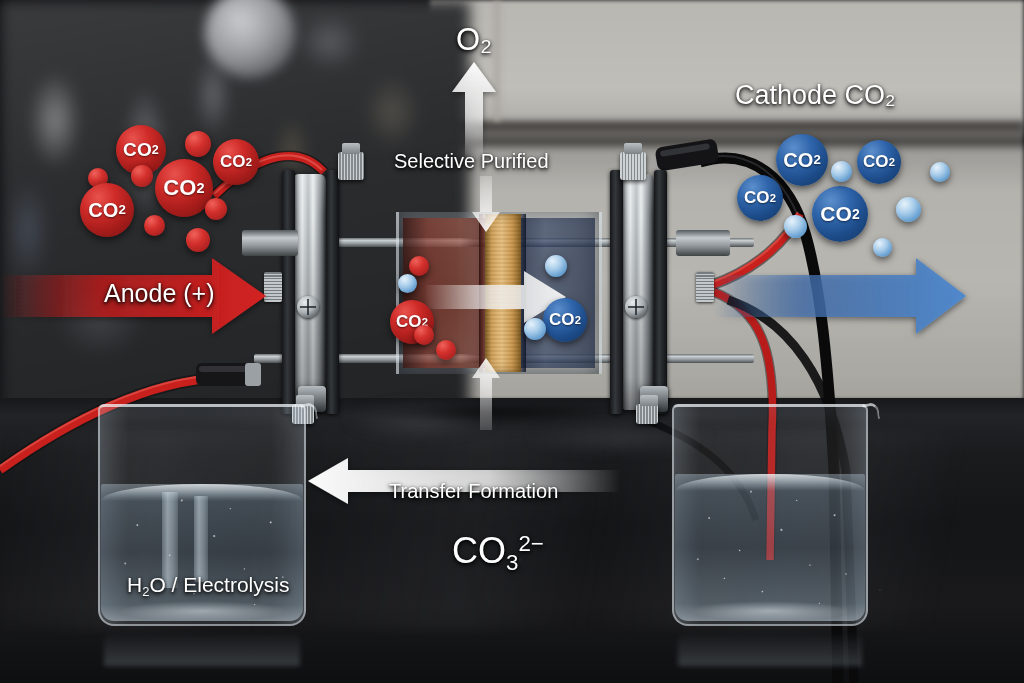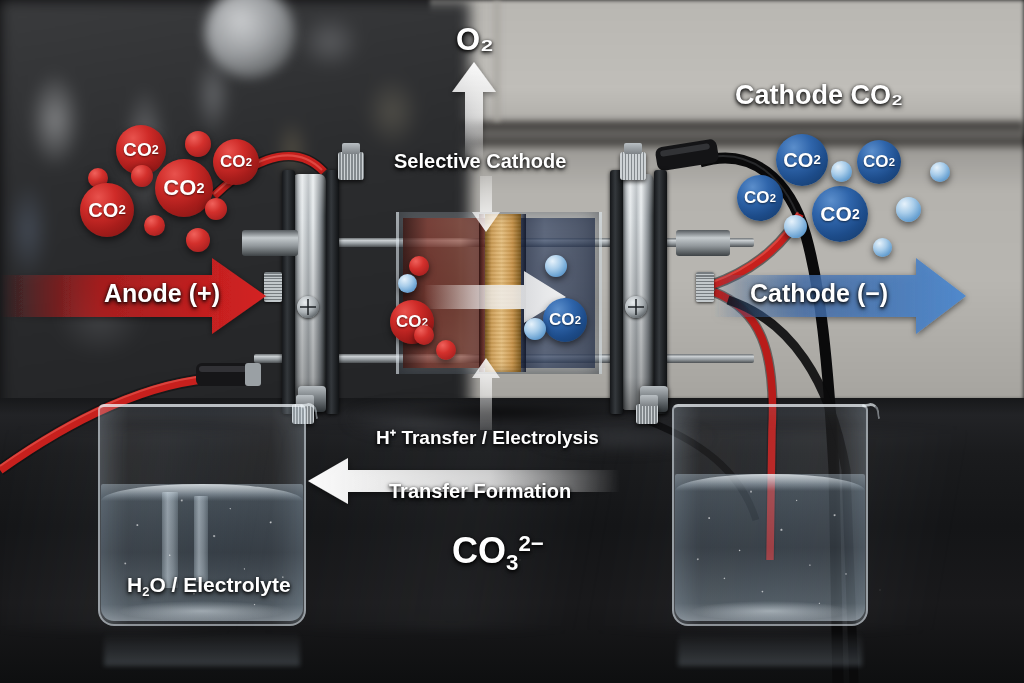--- a/index.html
+++ b/index.html
@@ -271,21 +271,21 @@
     background:radial-gradient(circle at 34% 26%, #5b8ecb 0%, #2f65ab 34%, #1d4c8a 64%, #143763 100%);
   }
   .mol.dot-red {
     background:radial-gradient(circle at 34% 26%, #f0615b 0%, #d3302c 40%, #96191a 100%);
   }
   .mol.dot-blue {
     background:radial-gradient(circle at 34% 28%, #e6f2fb 0%, #a9cdea 38%, #6ea5d4 68%, #3f7ab1 100%);
   }
   .mol .sub { font-size:.66em; vertical-align:-.28em; line-height:0; }
   .lbl {
-    position:absolute; color:#fff; font-weight:bold; white-space:nowrap;
+    position:absolute; color:#fff; font-weight:normal; white-space:nowrap;
     text-shadow:0 2px 5px rgba(0,0,0,.9), 0 1px 3px rgba(0,0,0,.8);
   }
   .lbl .sub { font-size:.62em; vertical-align:-.3em; }
   .lbl .sup { font-size:.62em; vertical-align:.52em; }
   svg { display:block; }
 </style>
 </head>
 <body>
 
 <div id="stage">
@@ -530,41 +530,35 @@
 
     <div class="lbl" style="left:735px; top:80px; font-size:27px;">
       <span>Cathode CO₂</span>
     </div>
 
     <div class="lbl" style="left:456px; top:22px; font-size:31px;">
       <span>O₂</span>
     </div>
 
     <div class="lbl" style="left:394px; top:150px; font-size:20px;">
-      <span>Selective Cathode</span>
-    </div>
-
-    <div class="lbl" style="left:376px; top:424px; font-size:19px;">
-      <span>H⁺ Transfer / Electrolysis</span>
-    </div>
+      <span>Selective Purified</span>
+    </div>
+
 
     <div class="lbl" style="left:389px; top:480px; font-size:20px;">
       <span>Transfer Formation</span>
     </div>
 
     <div class="lbl" style="left:452px; top:530px; font-size:36px;">
       <span>CO</span><span class="sub">3</span><span class="sup">2−</span>
     </div>
 
     <div class="lbl" style="left:127px; top:573px; font-size:21px;">
-      <span>H</span><span class="sub">2</span><span>O / Electrolyte</span>
+      <span>H</span><span class="sub">2</span><span>O / Electrolysis</span>
     </div>
 
     <div class="lbl" style="left:104px; top:279px; font-size:25px;">
       <span>Anode (+)</span>
     </div>
 
-    <div class="lbl" style="left:750px; top:279px; font-size:25px;">
-      <span>Cathode (−)</span>
-    </div>
   </div>
 
 </div>
 
 </body></html>

